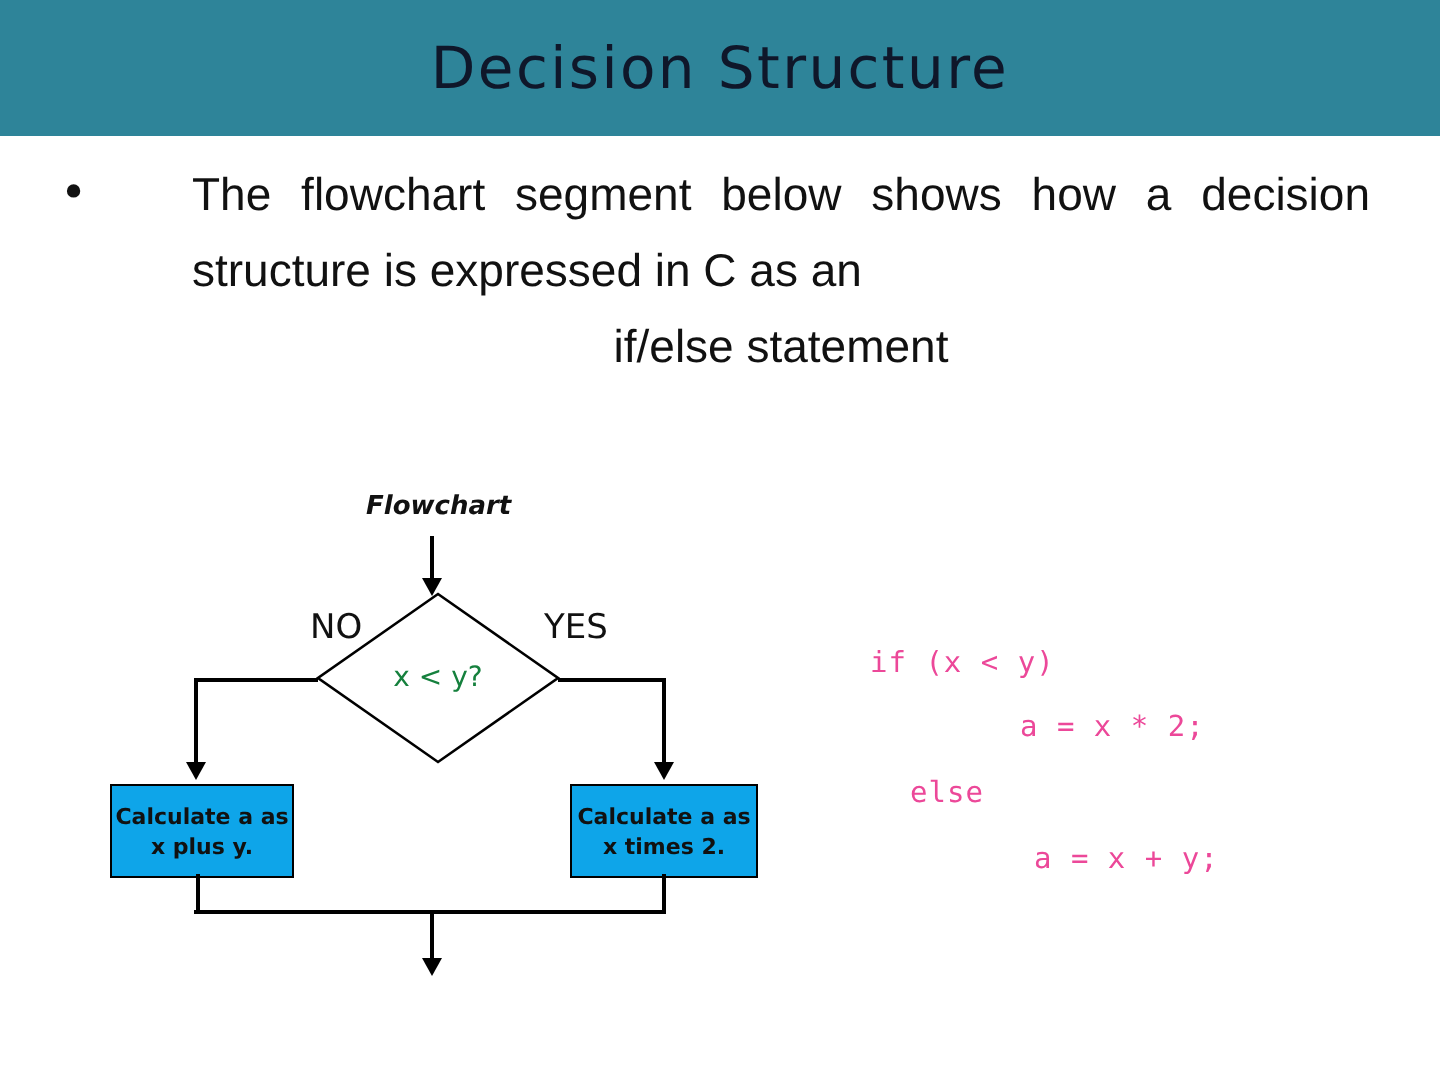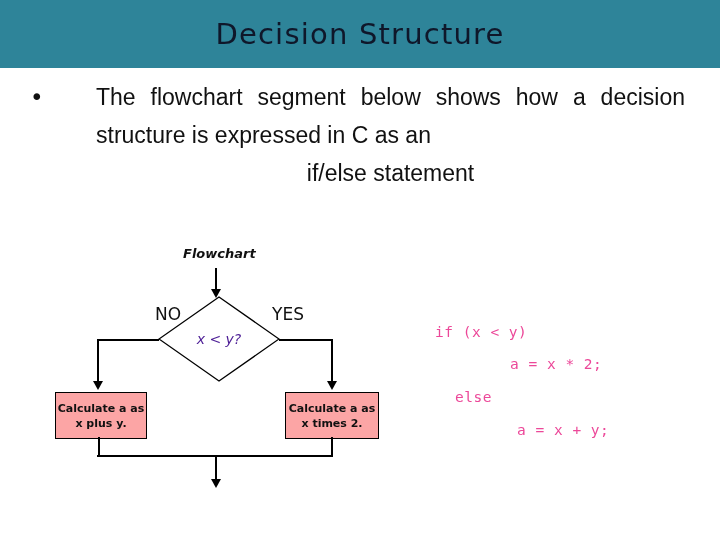--- a/index.html
+++ b/index.html
@@ -68,35 +68,35 @@
   }
 
   .diamond{
     position:absolute;left:158px;top:296px;width:122px;height:86px;
   }
   .diamond svg{display:block;}
   .diamond-label{
     position:absolute;left:0;top:0;width:122px;height:86px;
     display:flex;align-items:center;justify-content:center;
     font-family:"DejaVu Sans", sans-serif;
-    font-size:14px;color:#4c1d95;font-style:italic;
+    font-size:14px;color:#15803d;
   }
 
   .branch-label{
     position:absolute;
     font-family:"DejaVu Sans", sans-serif;
     font-size:17px;color:#111111;white-space:nowrap;
   }
   .lbl-no{left:122px;top:304px;margin-left:33px;}
   .lbl-yes{left:272px;top:304px;}
 
   .proc-box{
     position:absolute;
     border:1.6px solid #000000;
-    background:#fca5a5;
+    background:#0ea5e9;
     display:flex;flex-direction:column;
     align-items:center;justify-content:center;
     font-family:"DejaVu Sans", sans-serif;
     font-size:11px;font-weight:700;color:#111111;
     line-height:15px;text-align:center;
   }
   .proc-box .l2{font-weight:700;text-align:center;}
   .box-left{left:55px;top:392px;width:90px;height:45px;}
   .box-right{left:285px;top:392px;width:92px;height:45px;}
 

